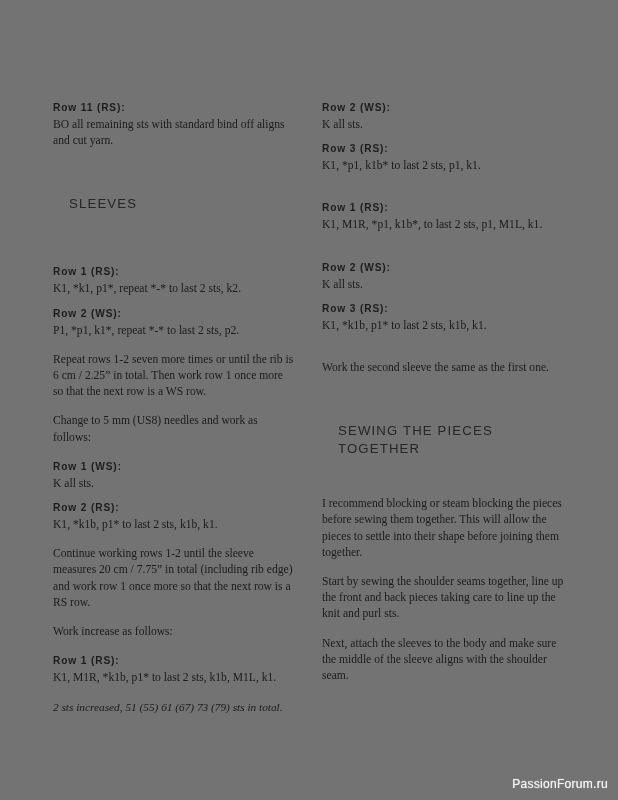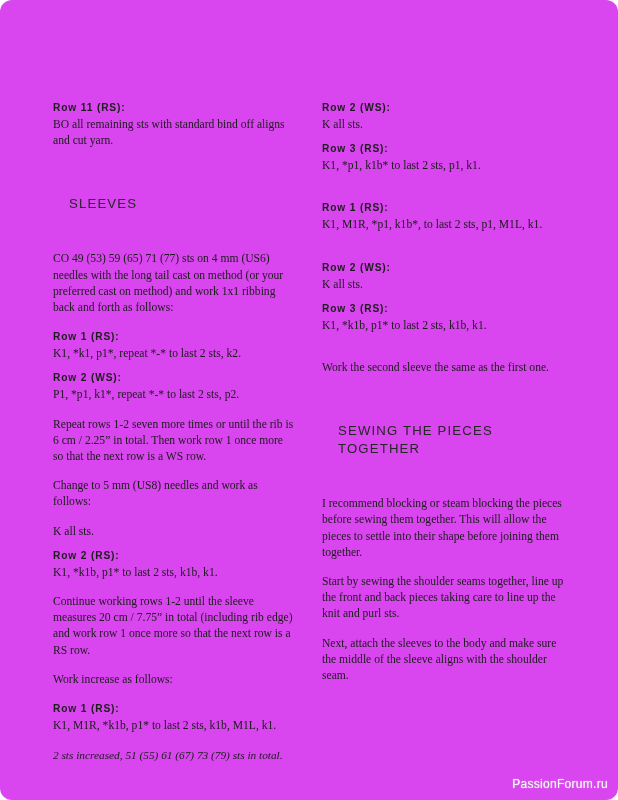--- a/index.html
+++ b/index.html
@@ -4,24 +4,23 @@
 <style>
   html, body {
     margin: 0;
     padding: 0;
     background: #ffffff;
   }
   .page {
     position: relative;
     width: 618px;
     height: 800px;
-    background: #d946ef;
+    background: #737373;
     overflow: hidden;
     box-sizing: border-box;
-    border-radius: 12px;
   }
   .columns {
     position: absolute;
     top: 100px;
     left: 53px;
     width: 512px;
     height: 650px;
     display: flex;
     flex-direction: row;
     gap: 27px;
@@ -103,21 +102,20 @@
 
       <p class="row-label">Row 11 (RS):</p>
       <p class="body-text">BO  all remaining sts with standard bind off aligns and cut yarn.</p>
 
       <div class="gap-xl"></div>
 
       <h2 class="section-heading">SLEEVES</h2>
 
       <div class="gap-lg"></div>
 
-      <p class="body-text">CO 49 (53) 59 (65) 71 (77) sts on 4 mm (US6) needles with the long tail cast on method (or your preferred cast on method) and work 1x1 ribbing back and forth as follows:</p>
 
       <div class="gap-md"></div>
 
       <p class="row-label">Row 1 (RS):</p>
       <p class="body-text">K1, *k1, p1*, repeat *-* to last 2 sts, k2.</p>
 
       <div class="gap-sm"></div>
 
       <p class="row-label">Row 2 (WS):</p>
       <p class="body-text">P1, *p1, k1*, repeat *-* to last 2 sts, p2.</p>
@@ -125,20 +123,21 @@
       <div class="gap-md"></div>
 
       <p class="body-text">Repeat rows 1-2 seven more times or until the rib is 6 cm / 2.25” in total. Then work row 1 once more so that the next row is a WS row.</p>
 
       <div class="gap-md"></div>
 
       <p class="body-text">Change to 5 mm (US8) needles and work as follows:</p>
 
       <div class="gap-md"></div>
 
+      <p class="row-label">Row 1 (WS):</p>
       <p class="body-text">K all sts.</p>
 
       <div class="gap-sm"></div>
 
       <p class="row-label">Row 2 (RS):</p>
       <p class="body-text">K1, *k1b, p1* to last 2 sts, k1b, k1.</p>
 
       <div class="gap-md"></div>
 
       <p class="body-text">Continue working rows 1-2 until the sleeve measures 20 cm / 7.75” in total (including rib edge) and work row 1 once more so that the next row is a RS row.</p>

